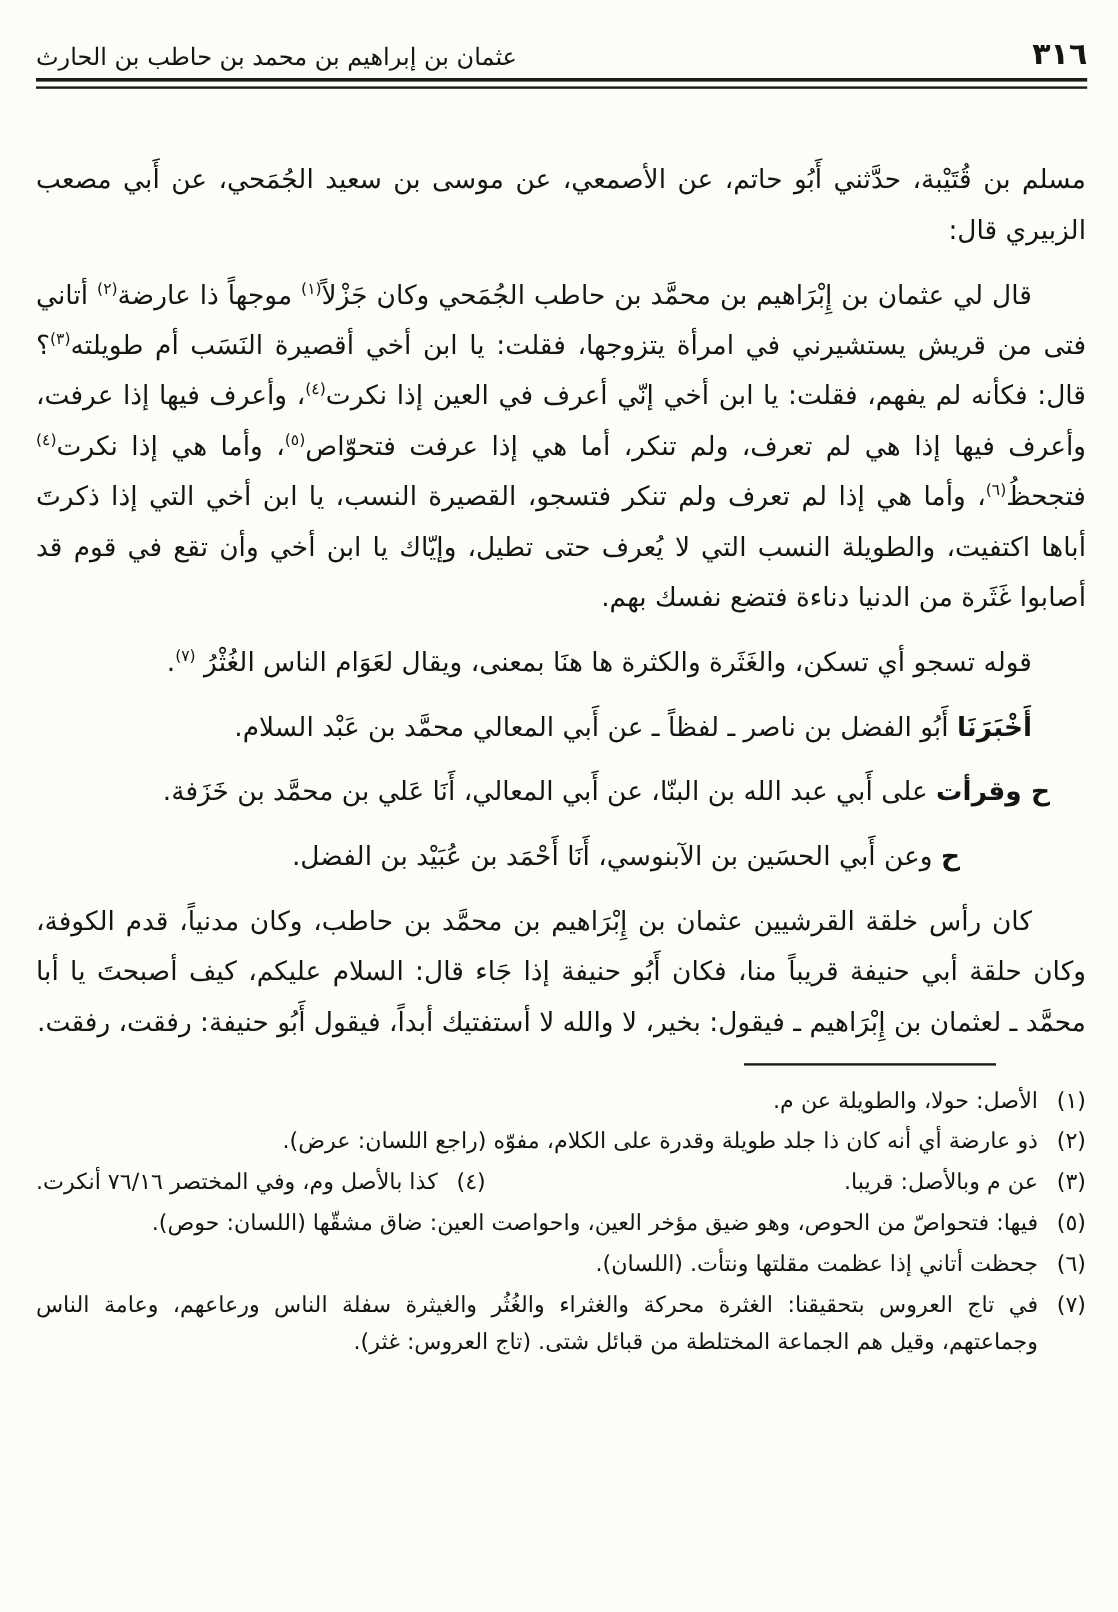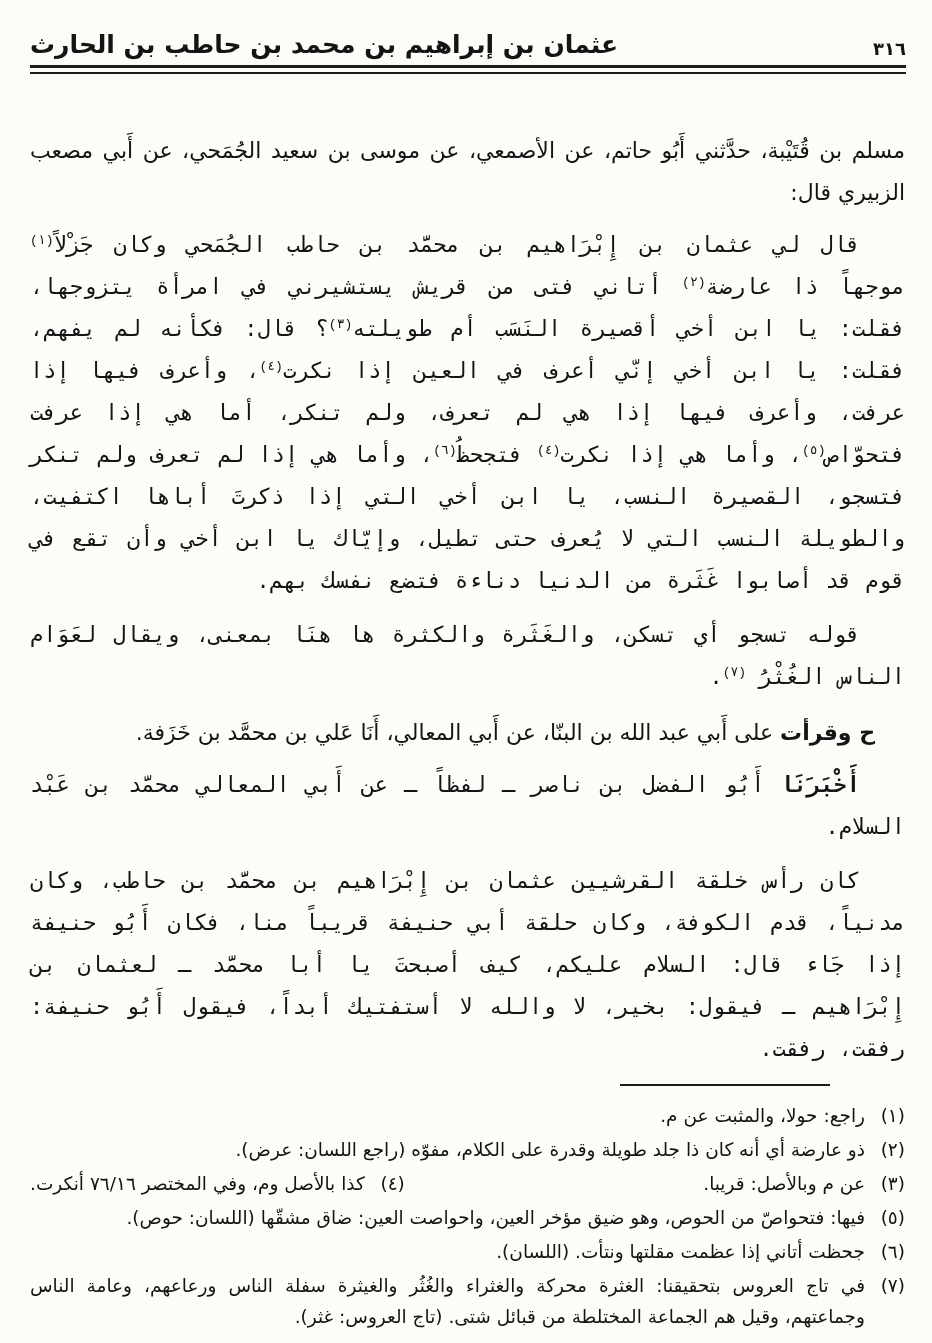--- a/index.html
+++ b/index.html
@@ -21,44 +21,44 @@
   }
   
   .page-header {
     display: flex;
     justify-content: space-between;
     align-items: flex-end;
     padding: 30px 26px 6px 30px;
   }
   .page-number {
     font-weight: bold;
-    font-size: 18px;
+    font-size: 25px;
     letter-spacing: 1px;
   }
   .header-title {
-    font-weight: bold;
-    font-size: 25px;
+    font-weight: normal;
+    font-size: 20px;
   }
   .header-rule {
     margin: 0 26px 0 30px;
     height: 4px;
     border-top: 3px solid #1b1b1b;
     border-bottom: 2px solid #1b1b1b;
   }
   
   .body-text {
     padding: 14px 27px 0 30px;
     font-size: 22px;
     line-height: 42px;
     text-align: justify;
     margin-top: 42px;
   }
   .para { margin: 0 0 12px 0; }
   .ind0 { text-indent: 0; }
-  .ind1 { text-indent: 45px; font-family: Liberation Mono, monospace; }
+  .ind1 { text-indent: 45px; }
   .ind2 { text-indent: 30px; }
   .ind3 { text-indent: 105px; }
   .b { font-weight: bold; }
   sup.fnref {
     font-size: 13px;
     line-height: 0;
     vertical-align: super;
   }
   
   .fn-rule {
@@ -101,32 +101,33 @@
     <span class="page-number">٣١٦</span>
     <span class="header-title">عثمان بن إبراهيم بن محمد بن حاطب بن الحارث</span>
   </div>
 
   <div class="header-rule"></div>
 
   <div class="body-text">
       <p class="para ind0"><span class="seg">مسلم بن قُتَيْبة، حدَّثني أَبُو حاتم، عن الأصمعي، عن موسى بن سعيد الجُمَحي، عن أَبي مصعب الزبيري قال:</span></p>
       <p class="para ind1"><span class="seg">قال لي عثمان بن إِبْرَاهيم بن محمَّد بن حاطب الجُمَحي وكان جَزْلاً</span><sup class="fnref">(١)</sup><span class="seg"> موجهاً ذا عارضة</span><sup class="fnref">(٢)</sup><span class="seg"> أتاني فتى من قريش يستشيرني في امرأة يتزوجها، فقلت: يا ابن أخي أقصيرة النَسَب أم طويلته</span><sup class="fnref">(٣)</sup><span class="seg">؟ قال: فكأنه لم يفهم، فقلت: يا ابن أخي إنّي أعرف في العين إذا نكرت</span><sup class="fnref">(٤)</sup><span class="seg">، وأعرف فيها إذا عرفت، وأعرف فيها إذا هي لم تعرف، ولم تنكر، أما هي إذا عرفت فتحوّاص</span><sup class="fnref">(٥)</sup><span class="seg">، وأما هي إذا نكرت</span><sup class="fnref">(٤)</sup><span class="seg"> فتجحظُ</span><sup class="fnref">(٦)</sup><span class="seg">، وأما هي إذا لم تعرف ولم تنكر فتسجو، القصيرة النسب، يا ابن أخي التي إذا ذكرتَ أباها اكتفيت، والطويلة النسب التي لا يُعرف حتى تطيل، وإيّاك يا ابن أخي وأن تقع في قوم قد أصابوا غَثَرة من الدنيا دناءة فتضع نفسك بهم.</span></p>
       <p class="para ind1"><span class="seg">قوله تسجو أي تسكن، والغَثَرة والكثرة ها هنَا بمعنى، ويقال لعَوَام الناس الغُثْرُ </span><sup class="fnref">(٧)</sup><span class="seg">.</span></p>
+      <p class="para ind1"><span class="b seg">أَخْبَرَنَا</span><span class="seg"> أَبُو الفضل بن ناصر ـ لفظاً ـ عن أَبي المعالي محمَّد بن عَبْد السلام.</span></p>
       <p class="para ind2"><span class="b seg">ح وقرأت</span><span class="seg"> على أَبي عبد الله بن البنّا، عن أَبي المعالي، أَنَا عَلي بن محمَّد بن خَزَفة.</span></p>
-      <p class="para ind1"><span class="b seg">أَخْبَرَنَا</span><span class="seg"> أَبُو الفضل بن ناصر ـ لفظاً ـ عن أَبي المعالي محمَّد بن عَبْد السلام.</span></p>
+      <p class="para ind3"><span class="b seg">ح</span><span class="seg"> وعن أَبي الحسَين بن الآبنوسي، أَنَا أَحْمَد بن عُبَيْد بن الفضل.</span></p>
       <p class="para ind1"><span class="seg">كان رأس خلقة القرشيين عثمان بن إِبْرَاهيم بن محمَّد بن حاطب، وكان مدنياً، قدم الكوفة، وكان حلقة أبي حنيفة قريباً منا، فكان أَبُو حنيفة إذا جَاء قال: السلام عليكم، كيف أصبحتَ يا أبا محمَّد ـ لعثمان بن إِبْرَاهيم ـ فيقول: بخير، لا والله لا أستفتيك أبداً، فيقول أَبُو حنيفة: رفقت، رفقت.</span></p>
     </div>
 
   <div class="fn-rule"></div>
 
   <div class="footnotes">
       <div class="fn-row">
         <div class="fn-item">
           <span class="fn-num">(١)</span>
-          <span class="fn-text">راجع: حولا، والمثبت عن م.</span>
+          <span class="fn-text">الأصل: حولا، والطويلة عن م.</span>
         </div>
       </div>
       <div class="fn-row">
         <div class="fn-item">
           <span class="fn-num">(٢)</span>
           <span class="fn-text">ذو عارضة أي أنه كان ذا جلد طويلة وقدرة على الكلام، مفوّه (راجع اللسان: عرض).</span>
         </div>
       </div>
       <div class="fn-row fn-split">
         <div class="fn-item">

